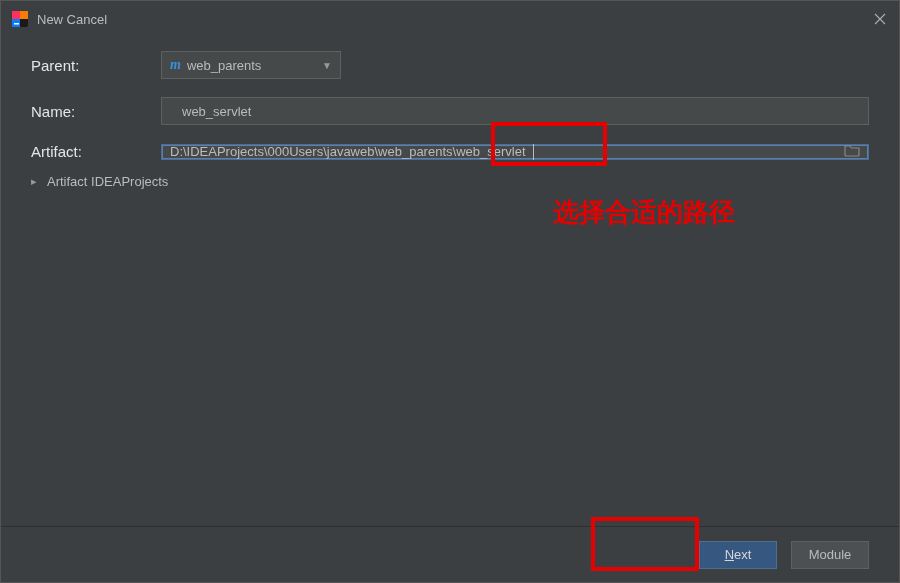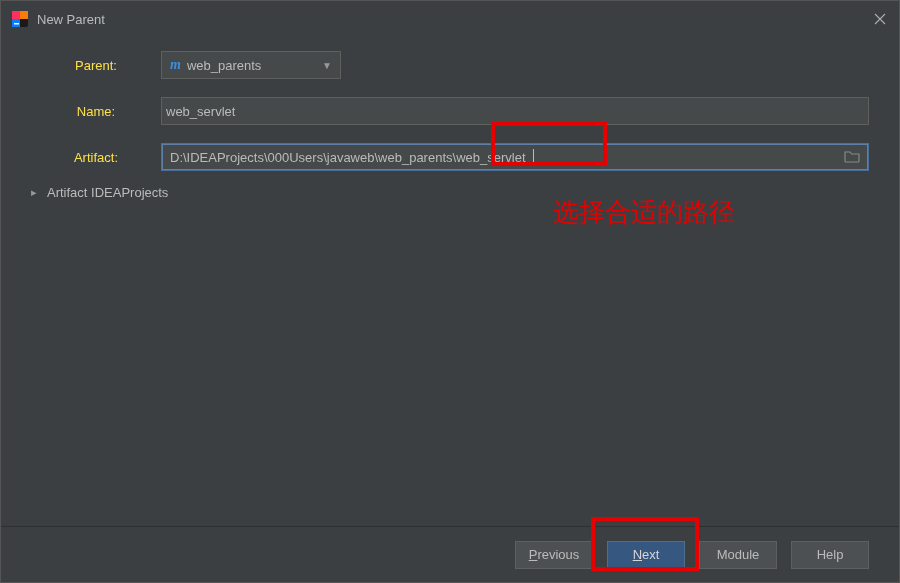--- a/index.html
+++ b/index.html
@@ -43,23 +43,22 @@
     flex: 1;
     position: relative;
   }
   .row {
     display: flex;
     align-items: center;
     margin-bottom: 18px;
   }
   .label {
     width: 130px;
-    color: #fde047;
-    font-size: 13px;
-    text-align: center;
+    color: #e5e5e5;
+    font-size: 15px;
   }
   .parent-combo {
     display: flex;
     align-items: center;
     background: #45494a;
     border: 1px solid #5e6060;
     height: 28px;
     width: 180px;
     padding: 0 8px;
     color: #bbbbbb;
@@ -76,33 +75,33 @@
   .parent-combo .arrow {
     margin-left: auto;
     color: #999;
     font-size: 10px;
   }
   .text-input {
     flex: 1;
     background: #45494a;
     border: 1px solid #5e6060;
     height: 28px;
-    padding: 0 4px;
+    padding: 0 20px;
     color: #bbbbbb;
     font-size: 13px;
     font-family: inherit;
     outline: none;
   }
   .location-wrap {
     flex: 1;
     display: flex;
     align-items: center;
     background: #45494a;
     border: 1px solid #4a6e9c;
-    height: 28px;
+    height: 16px;
     padding: 0 8px;
     color: #bbbbbb;
     gap: 6px;
     position: relative;
     box-shadow: inset 0 0 0 1px #5e7fa6;
   }
   .location-text { white-space: pre; position: relative; }
   .caret-bar {
     display: inline-block;
     width: 1px; height: 16px;
@@ -158,41 +157,41 @@
   
   .anno {
     position: absolute;
     border: 4px solid #e60000;
     pointer-events: none;
   }
   .anno-text {
     position: absolute;
     color: #e60000;
     font-size: 26px;
-    font-weight: 400;
+    font-weight: 700;
     font-family: "Microsoft YaHei", SimSun, sans-serif;
     pointer-events: none;
   }
 </style>
 </head>
 <body>
 
 <div class="dialog">
 
   <div class="titlebar">
     <span class="app-icon">
       <svg width="16" height="16" viewBox="0 0 16 16">
         <rect x="0" y="0" width="16" height="16" rx="2" fill="#1a1a1a"></rect>
         <rect x="0" y="0" width="8" height="8" fill="#fe315d"></rect>
         <rect x="8" y="0" width="8" height="8" fill="#f97b08"></rect>
         <rect x="0" y="8" width="8" height="8" fill="#087cfa"></rect>
         <rect x="2" y="12" width="5" height="1.5" fill="#fff"></rect>
       </svg>
     </span>
-    <span class="title">New Parent</span>
+    <span class="title">New Cancel</span>
     <span class="close">
       <svg width="12" height="12" viewBox="0 0 12 12">
           <path d="M1 1 L11 11 M11 1 L1 11" stroke="#aaa" stroke-width="1.2"></path>
         </svg>
     </span>
   </div>
 
   <div class="content">
 
     <div class="row">
@@ -226,29 +225,23 @@
       <span class="tri">▸</span>
       <span>Artifact IDEAProjects</span>
     </div>
 
     <div class="anno" style="left:490px; top:85px; width:116px; height:44px;"></div>
     <div class="anno-text" style="left:552px; top:158px;">选择合适的路径</div>
 
   </div>
 
   <div class="footer">
-    <div class="btn">
-      <span><span class="mnemonic">P</span><span>revious</span></span>
-    </div>
     <div class="btn primary">
       <span><span class="mnemonic">N</span><span>ext</span></span>
     </div>
     <div class="btn">
       <span>Module</span>
     </div>
-    <div class="btn">
-      <span>Help</span>
-    </div>
   </div>
 
   <div class="anno" style="left:590px; top:516px; width:108px; height:54px;"></div>
 
 </div>
 
 </body></html>

